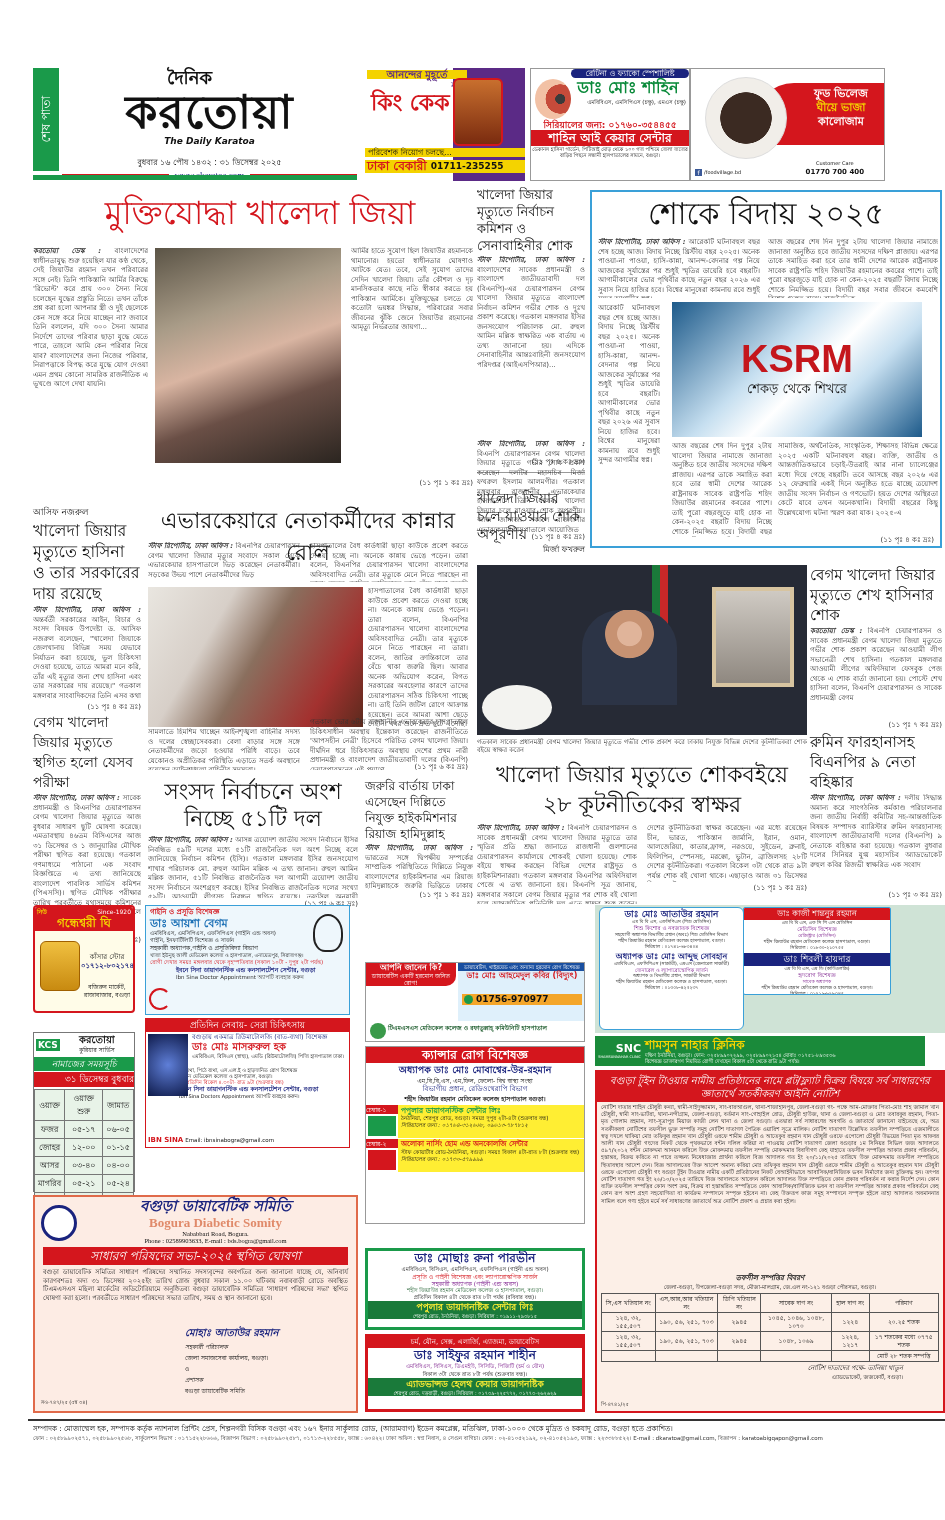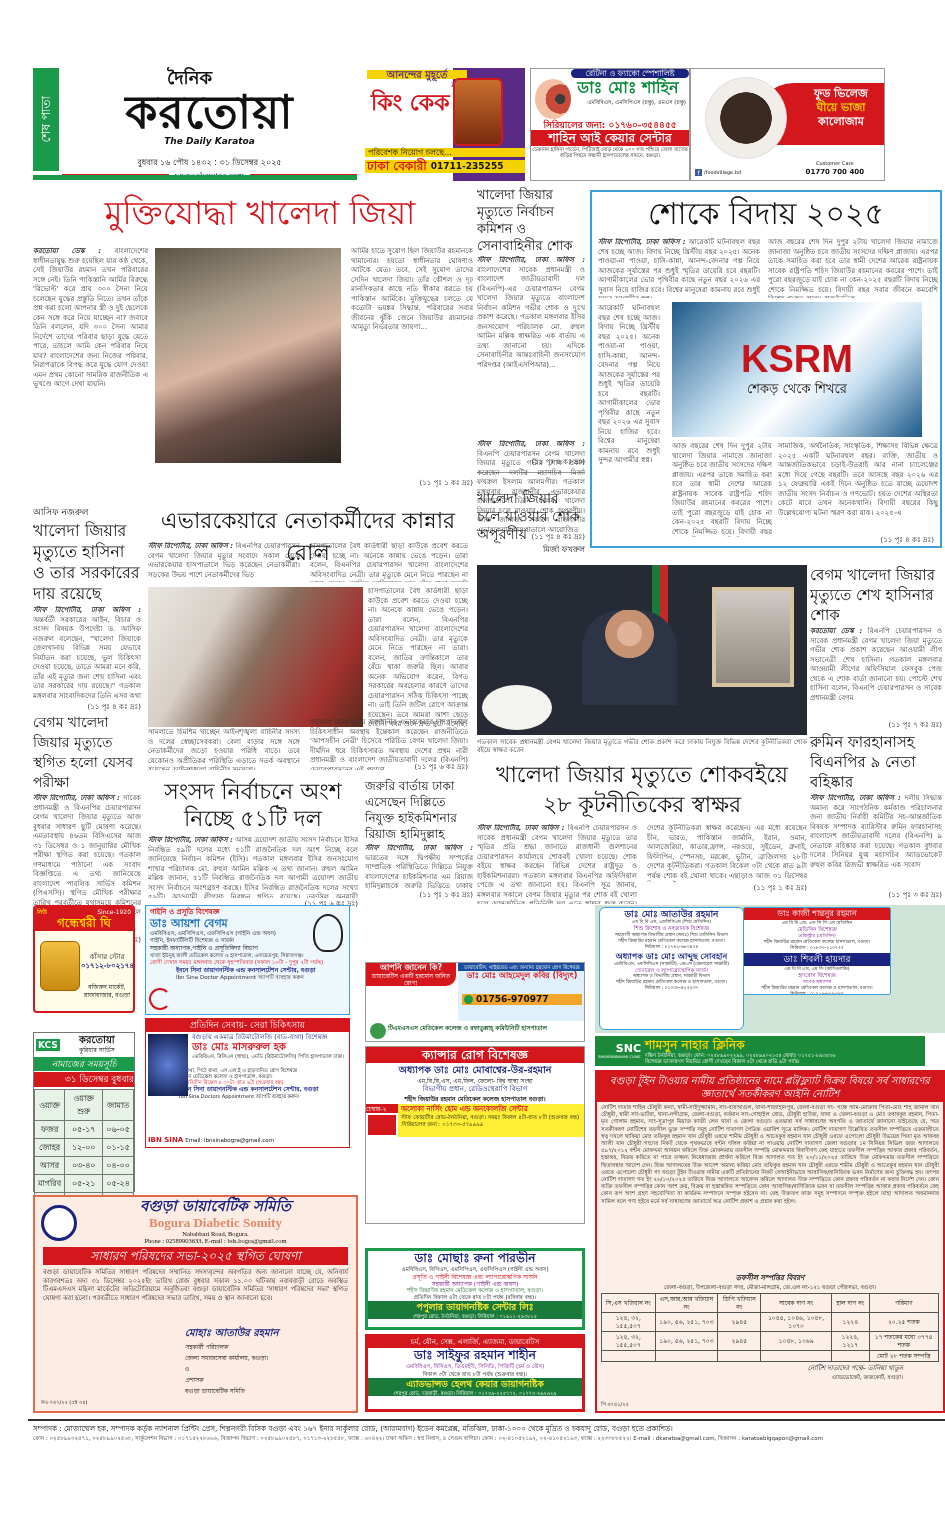--- a/index.html
+++ b/index.html
@@ -342,20 +342,31 @@
   <div style="position:absolute;left:0;top:60px;width:100%;font-size:6px;font-weight:bold;color:#1a5a2a;padding-left:22px;text-align:left">টিএমএসএস মেডিকেল কলেজ ও রফাতুল্লাহ্ কমিউনিটি হাসপাতাল</div>
   <div style="position:absolute;left:4px;top:60px;width:16px;height:16px;border-radius:50%;background:#3a9a4a"></div>
 </div>
 
 <div class="abs adbox" style="left:365px;top:1046px;width:220px;height:178px;border:1px solid #999;background:#fff">
   <div style="background:#d4161d;color:#fff;font-size:12px;font-weight:bold;line-height:16px">ক্যান্সার রোগ বিশেষজ্ঞ</div>
   <div style="color:#1a237e;font-size:9.5px;font-weight:bold;line-height:13px">অধ্যাপক ডাঃ মোঃ মোবাশ্বের-উর-রহমান</div>
   <div style="font-size:6px">এম,বি,বি,এস, এম,ফিল, ফেলো- বিশ্ব স্বাস্থ্য সংস্থা</div>
   <div style="font-size:7px;color:#1a237e">বিভাগীয় প্রধান, রেডিওথেরাপি বিভাগ</div>
   <div style="font-size:6px;font-weight:bold">শহীদ জিয়াউর রহমান মেডিকেল কলেজ হাসপাতাল বগুড়া।</div>
+  <div style="display:flex;margin-top:2px;background:#ffee33;text-align:left">
+    <div style="width:32px;background:#fff">
+      <div style="background:#d4161d;color:#fff;font-size:6px">চেম্বার-১</div>
+      <div style="width:28px;height:20px;margin:2px;background:#1a9a4a"></div>
+    </div>
+    <div style="flex:1;padding:1px 3px">
+      <div style="color:#1a9a4a;font-size:7.5px;font-weight:bold">পপুলার ডায়াগনস্টিক সেন্টার লিঃ</div>
+      <div style="font-size:5.5px;line-height:7px">ঠনঠনিয়া, শেরপুর রোড, বগুড়া। সময়ঃ দুপুর ২টা-৪টা (শুক্রবার বন্ধ)</div>
+      <div style="font-size:5.5px;line-height:7px;font-style:italic">সিরিয়ালের জন্য : ০১৭৬৪-৩১২৬৬৮, ০৯৬১৩-৭৮৭৮১২</div>
+    </div>
+  </div>
   <div style="display:flex;margin-top:1px;background:#ffee33;text-align:left">
     <div style="width:32px;background:#fff">
       <div style="background:#d4161d;color:#fff;font-size:6px">চেম্বার-২</div>
       <div style="width:28px;height:20px;margin:2px;background:#d4161d"></div>
     </div>
     <div style="flex:1;padding:1px 3px">
       <div style="color:#d4161d;font-size:7px;font-weight:bold">অলোকা নার্সিং হোম এন্ড অনকোলজি সেন্টার</div>
       <div style="font-size:5.5px;line-height:7px">স্টাফ কোয়ার্টার রোড-ঠনঠনিয়া, বগুড়া। সময়ঃ বিকাল ৪টা-রাত ৮টা (শুক্রবার বন্ধ)</div>
       <div style="font-size:5.5px;line-height:7px;font-style:italic">সিরিয়ালের জন্য : ০১৭৩০-৫৭৯৯৯৯</div>
     </div>

